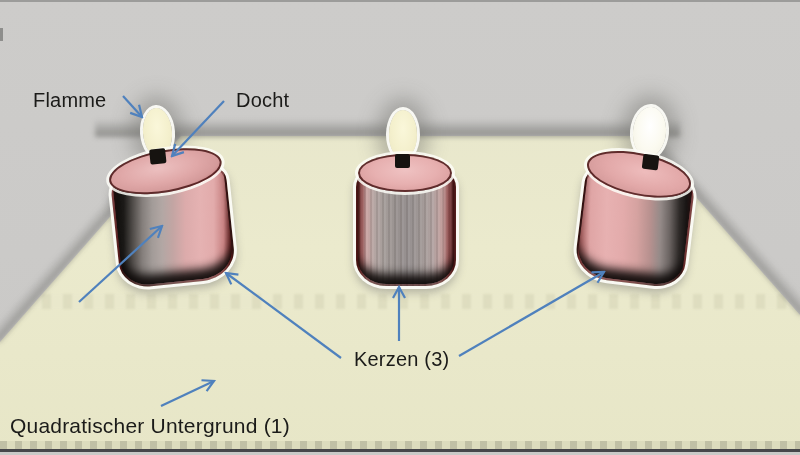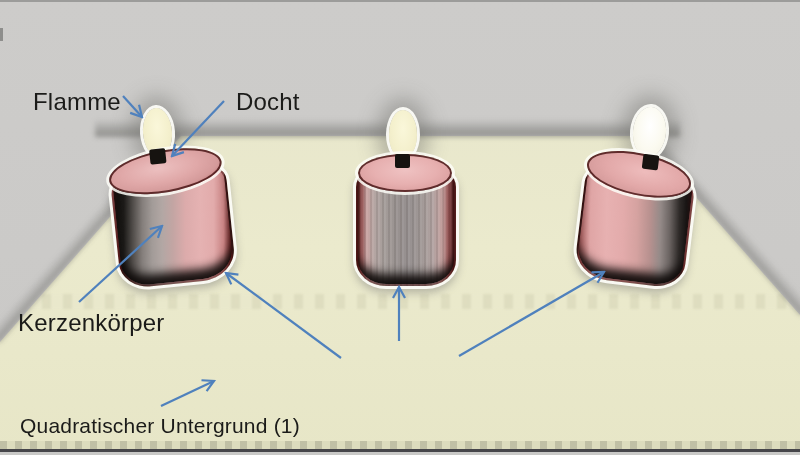--- a/index.html
+++ b/index.html
@@ -101,21 +101,21 @@
       #4e1616 0%, #a86060 4%, #dfa5a5 12%, #e7b1b1 26%, #e3abab 40%,
       #d5a2a0 52%, #b8918f 63%, #948a88 72%, #6b6462 80%, #2e2a28 88%,
       #191514 94%, #2e0f0f 100%);
   }
   .top-right-c{
     background:radial-gradient(ellipse at 55% 40%, #eebcbc 0%, #e2a8a8 50%, #d69c9c 75%, #ae5c5c 90%, #6b2222 100%);
   }
   
   .arrows{left:0;top:0;width:800px;height:455px;pointer-events:none;}
   .label{
-    position:absolute;color:#1b1b19;font-size:24px;line-height:1.1;
+    position:absolute;color:#1b1b19;font-size:20px;line-height:1.1;
     letter-spacing:0.2px;white-space:nowrap;
   }
 </style>
 </head>
 <body>
 
 <div class="canvas">
 
   <div class="abs table-clip">
     <div class="abs table-fill"></div>
@@ -164,16 +164,16 @@
     <line x1="224" y1="101" x2="172" y2="156" stroke="#4f81bd" stroke-width="2.2" marker-end="url(#ah)"></line>
     <line x1="79" y1="302" x2="162" y2="226" stroke="#4f81bd" stroke-width="2.2" marker-end="url(#ah)"></line>
     <line x1="341" y1="358" x2="226" y2="273" stroke="#4f81bd" stroke-width="2.2" marker-end="url(#ah)"></line>
     <line x1="399" y1="341" x2="399" y2="287" stroke="#4f81bd" stroke-width="2.2" marker-end="url(#ah)"></line>
     <line x1="459" y1="356" x2="604" y2="272" stroke="#4f81bd" stroke-width="2.2" marker-end="url(#ah)"></line>
     <line x1="161" y1="406" x2="214" y2="381" stroke="#4f81bd" stroke-width="2.2" marker-end="url(#ah)"></line>
   </svg>
 
   <div class="label" style="left:33px;top:89px;">Flamme</div>
   <div class="label" style="left:236px;top:89px;text-align:right;">Docht</div>
-  <div class="label" style="left:18px;top:310px;">Kerzenkörper</div>
-  <div class="label" style="left:20px;top:414px;font-size:21px;">Quadratischer Untergrund (1)</div>
+  <div class="label" style="left:354px;top:348px;">Kerzen (3)</div>
+  <div class="label" style="left:10px;top:414px;font-size:21px;">Quadratischer Untergrund (1)</div>
 
 </div>
 
 </body></html>

